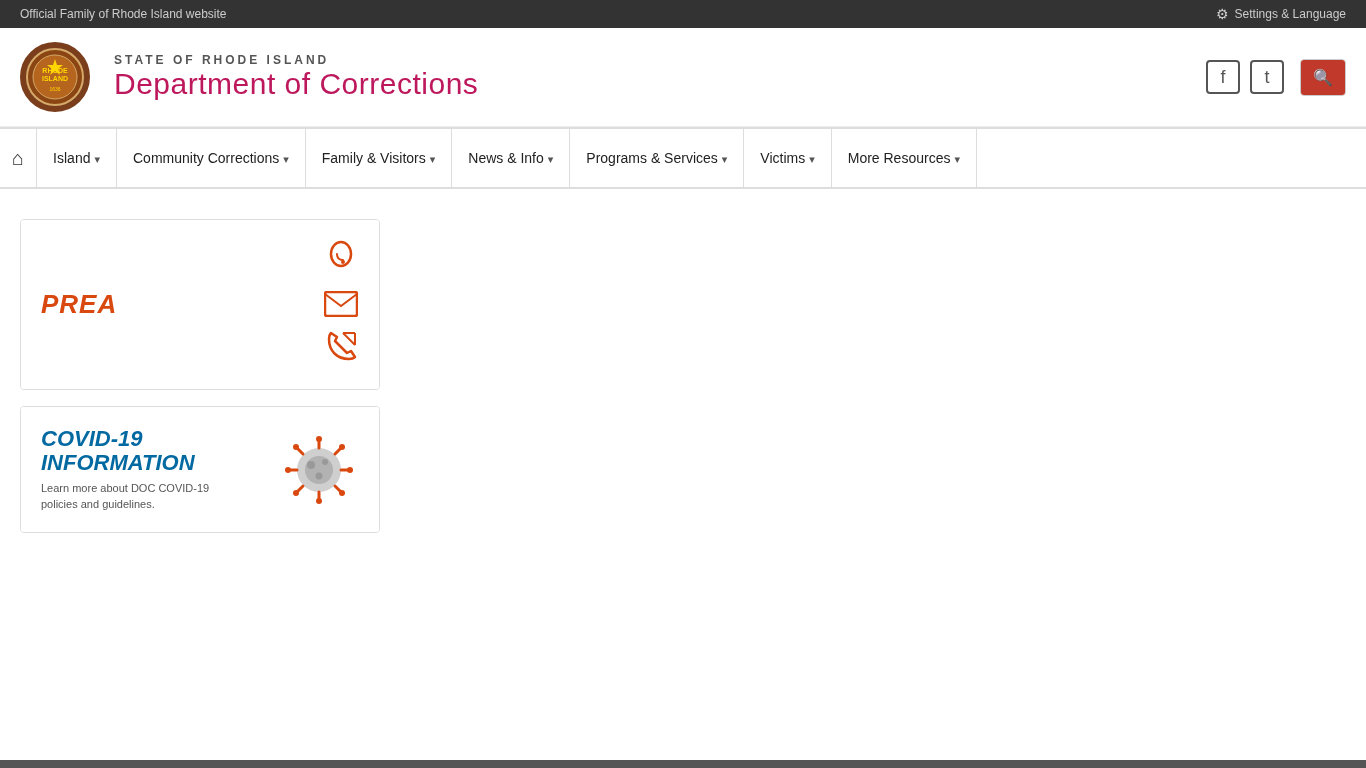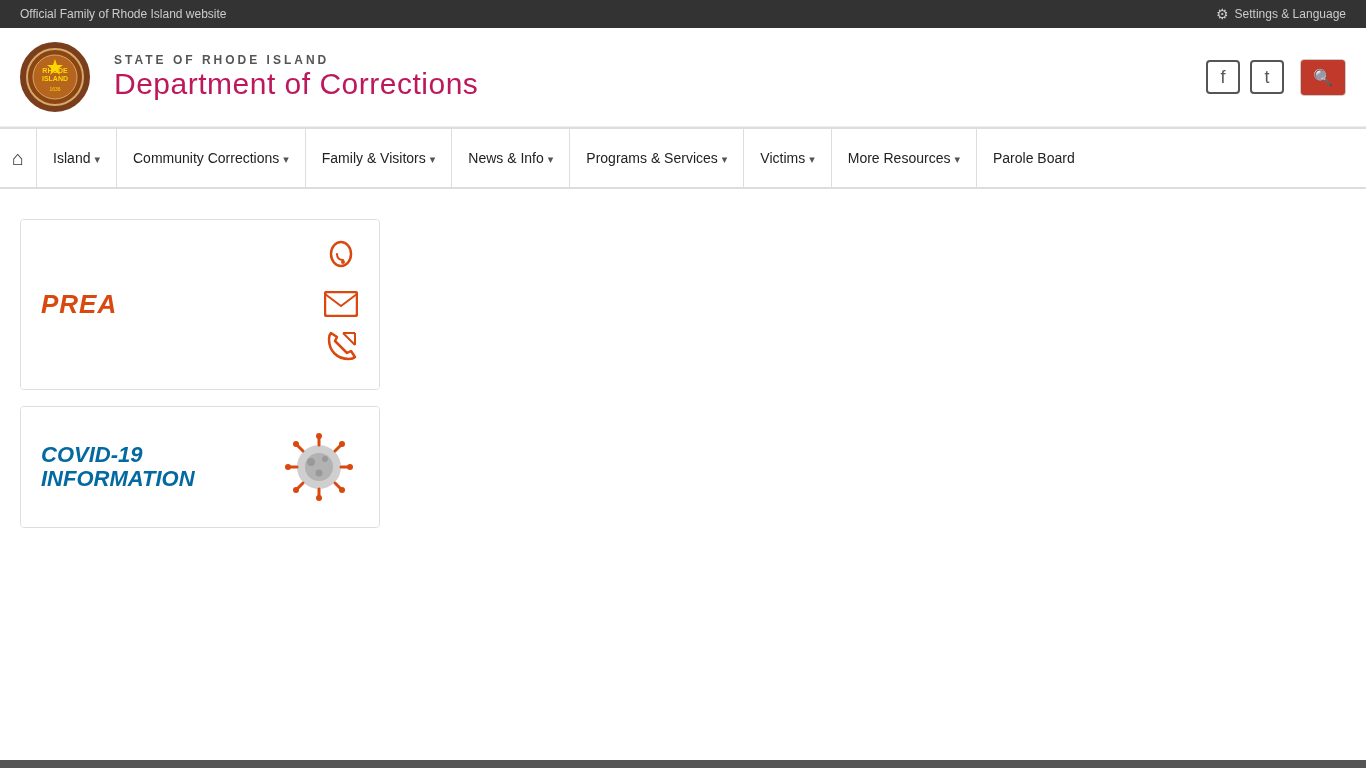--- a/index.html
+++ b/index.html
@@ -285,23 +285,20 @@
     <span>Programs &amp; Services</span>
     <span class="nav-chevron">▾</span>
   </div>
   <div class="nav-item">
     <span>Victims</span>
     <span class="nav-chevron">▾</span>
   </div>
   <div class="nav-item">
     <span>More Resources</span>
     <span class="nav-chevron">▾</span>
-  </div>
-  <div class="nav-item last">
-    <span>Parole Board</span>
   </div>
 </nav>
 
 <div class="main-content">
   <div class="sidebar">
 
     <div class="card">
       <div class="card-inner">
         <div class="card-text-block">
           <div class="card-title">PREA</div>
@@ -332,20 +329,21 @@
       </div>
     </div>
 
     <div class="card">
       <div class="card-inner">
         <div class="card-text-block">
           <div class="covid-title">
             <span>COVID-19</span><br>
             <span>INFORMATION</span>
           </div>
+          <div class="card-subtitle">Learn more about DOC COVID-19<br>policies and guidelines.</div>
         </div>
         <div class="card-icons">
           <svg width="80" height="80" viewBox="0 0 80 80">
             <circle cx="40" cy="40" r="22" fill="#bbb" opacity="0.7"></circle>
             <circle cx="40" cy="40" r="14" fill="#aaa" opacity="0.8"></circle>
 
             <line x1="40" y1="18" x2="40" y2="10" stroke="#d9480f" stroke-width="3" stroke-linecap="round"></line>
             <circle cx="40" cy="9" r="3" fill="#d9480f"></circle>
             <line x1="40" y1="62" x2="40" y2="70" stroke="#d9480f" stroke-width="3" stroke-linecap="round"></line>
             <circle cx="40" cy="71" r="3" fill="#d9480f"></circle>

